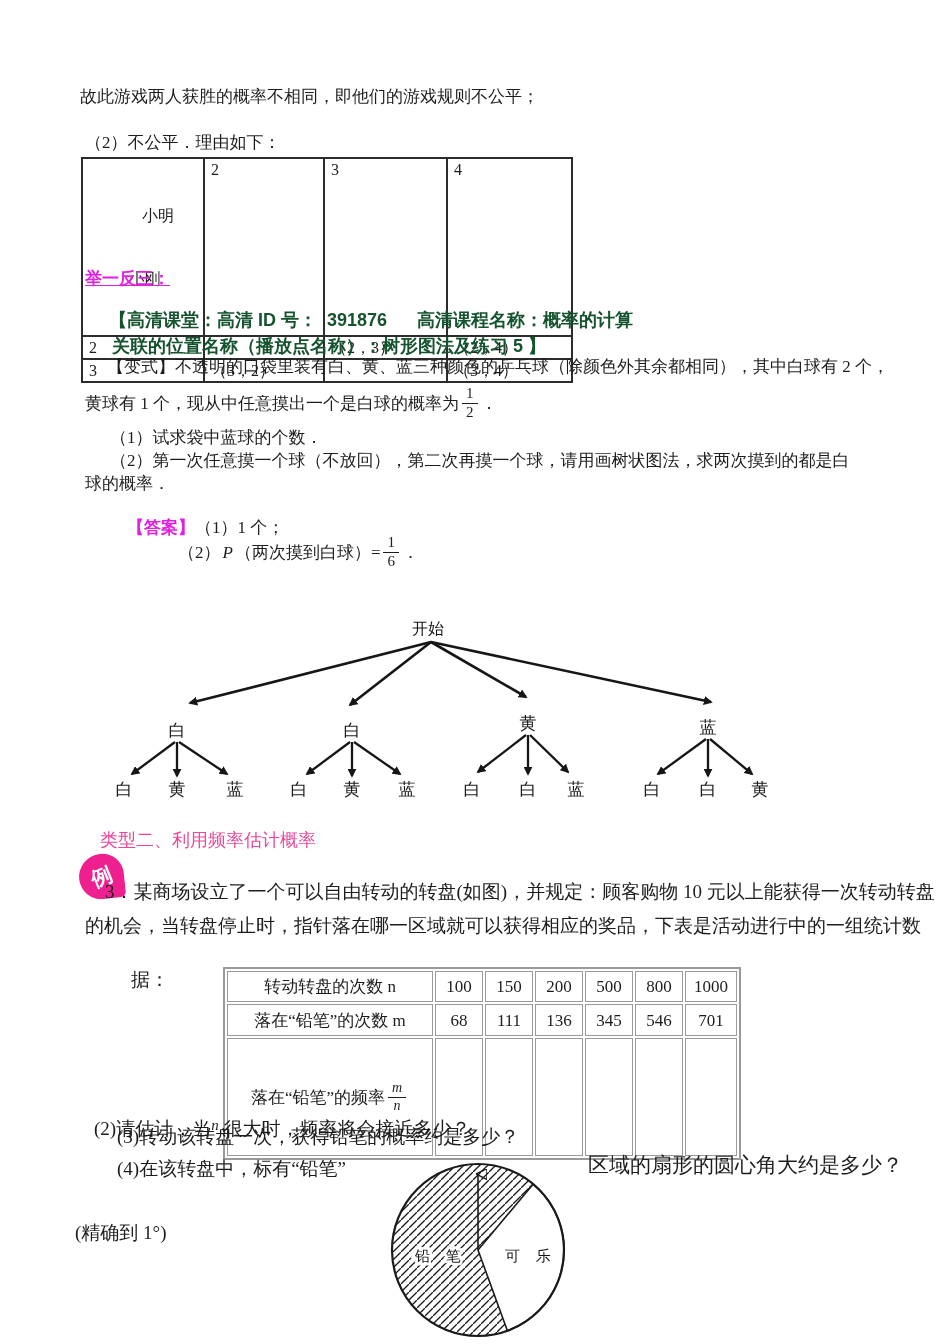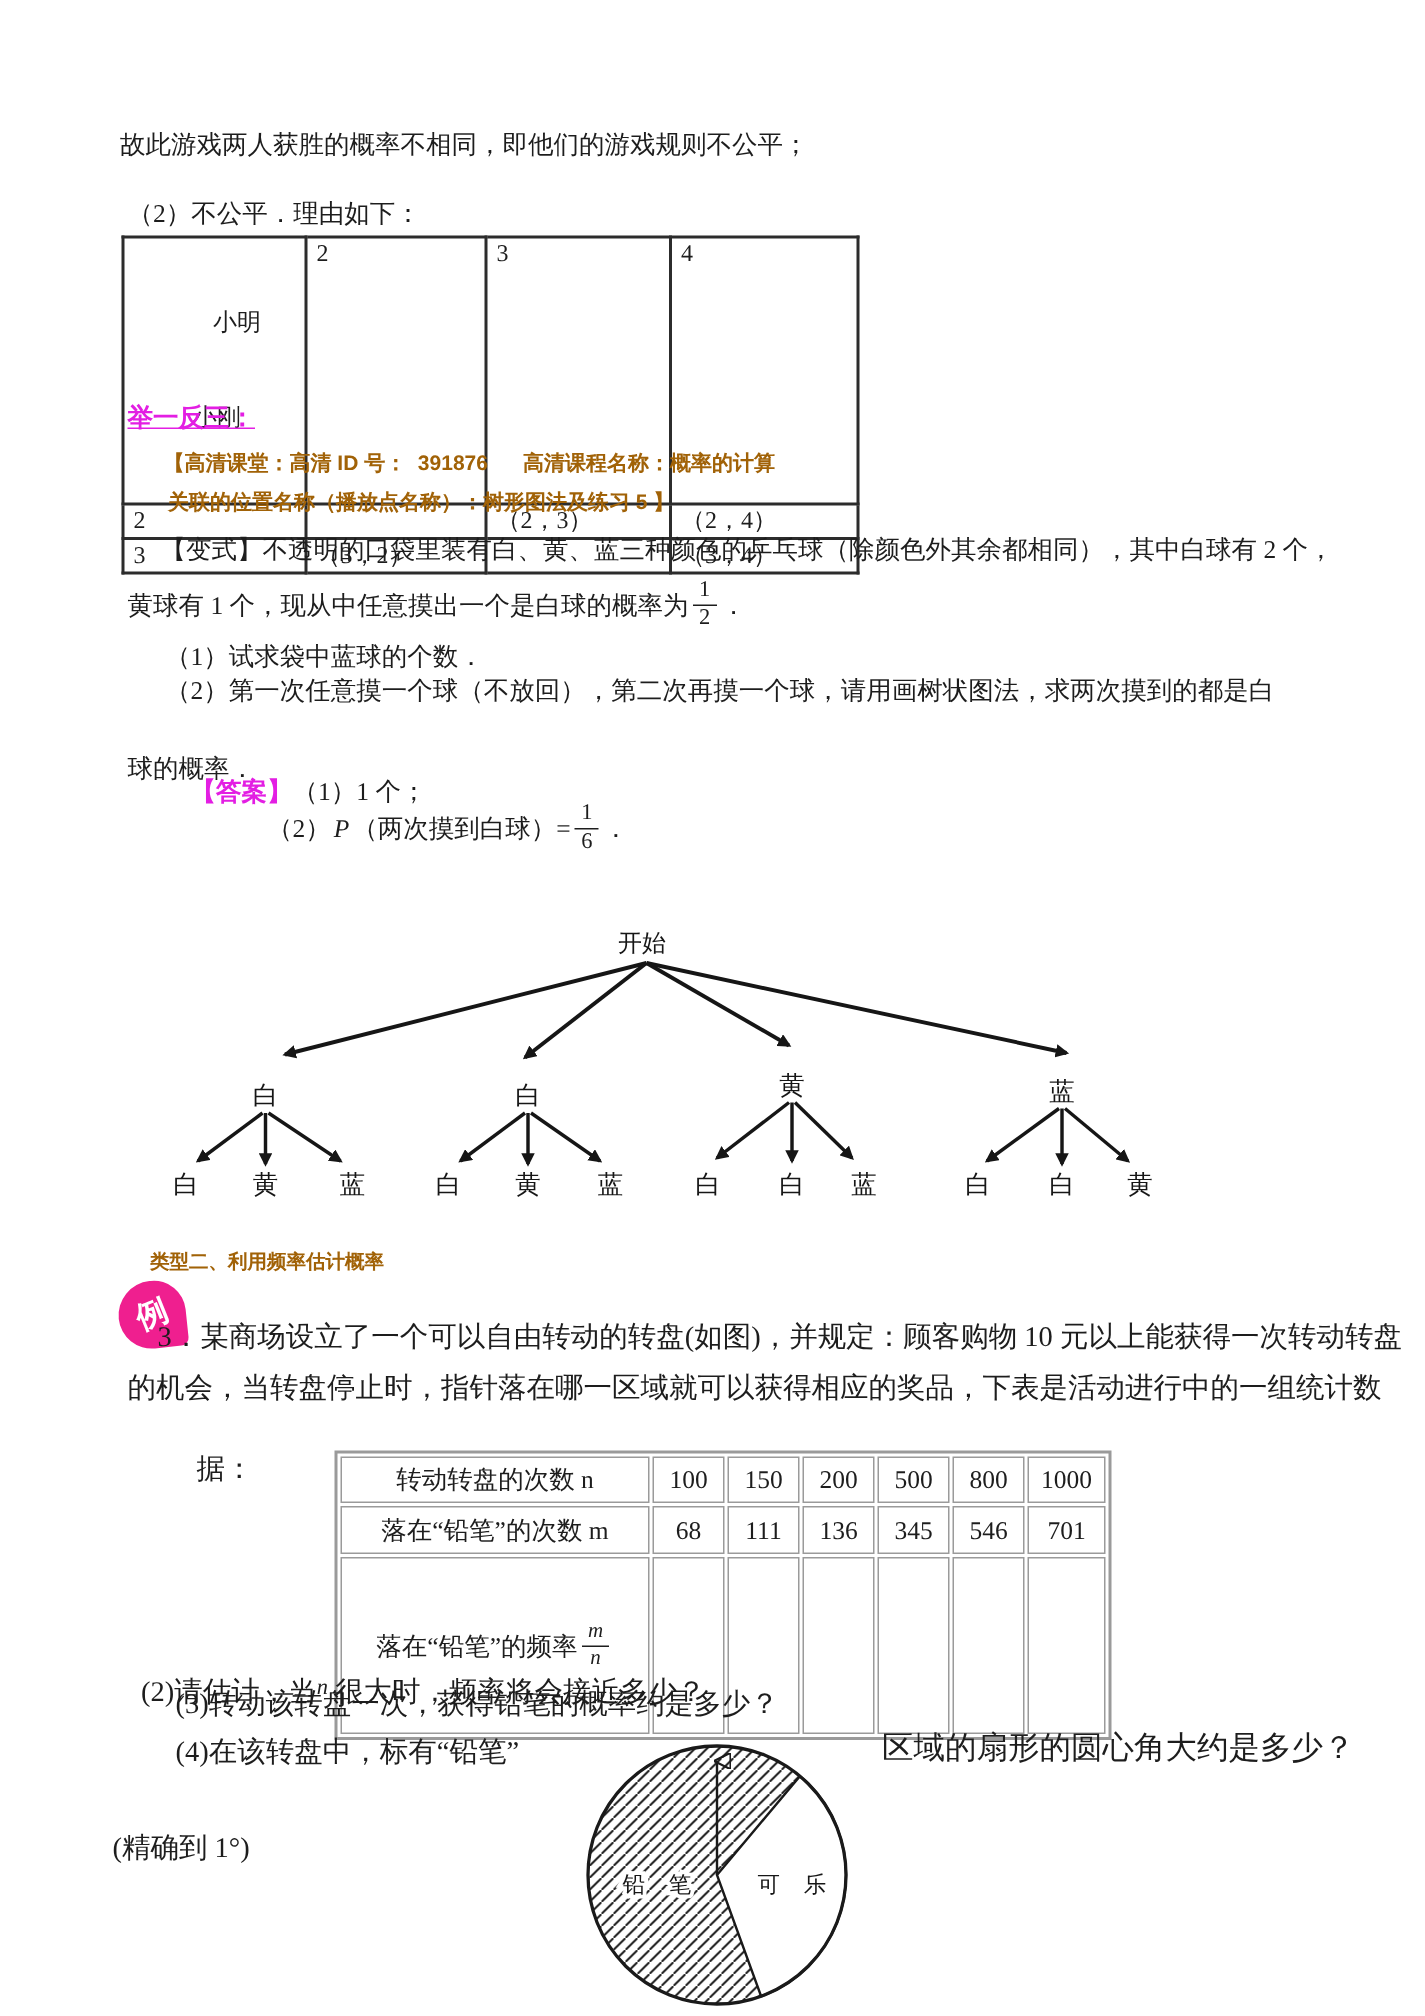--- a/index.html
+++ b/index.html
@@ -1,21 +1,21 @@
 <!DOCTYPE html>
 <html><head>
 <meta charset="utf-8">
 <style>
   html,body{margin:0;padding:0;background:#ffffff;}
   #page{position:relative;width:950px;height:1344px;background:#ffffff;overflow:hidden;
         font-family:"Liberation Serif","DejaVu Serif",serif;color:#1d1d1d;font-size:17px;line-height:21px;}
   .abs{position:absolute;white-space:pre;}
-  .red{color:#a16207;font-weight:bold;font-size:14px;font-family:"Liberation Sans","DejaVu Sans",sans-serif;}
+  .red{color:#14532d;font-weight:bold;font-size:18px;font-family:"Liberation Sans","DejaVu Sans",sans-serif;margin-top:12px;}
   .magenta{color:#e31ee3;font-weight:bold;}
-  .orange{color:#a16207;font-weight:bold;font-family:"Liberation Sans","DejaVu Sans",sans-serif;font-size:13px;}
+  .orange{color:#ec4899;font-weight:normal;font-family:"Liberation Sans","DejaVu Sans",sans-serif;font-size:18px;}
   .flexline{display:flex;align-items:center;}
   .frac{display:inline-flex;flex-direction:column;align-items:center;line-height:1.05;font-size:15px;margin:0 3px;}
   .frac .num{border-bottom:1.5px solid #1d1d1d;padding:0 4px 1px 4px;}
   .frac .den{padding-top:1px;}
   .frac.it{font-style:italic;font-size:14px;}
   
   table.t1{border-collapse:collapse;table-layout:fixed;font-size:16px;}
   table.t1 td{border:2px solid #2c2c2c;padding:0 6px;vertical-align:top;}
   table.t1 .corner{padding:3px;}
   table.t1 .corner .ln1{text-align:right;padding:1px 26px 0 0;}
@@ -73,21 +73,21 @@
   <div class="abs" style="left:107px;top:356px;">【变式】不透明的口袋里装有白、黄、蓝三种颜色的乒乓球（除颜色外其余都相同），其中白球有 2 个，</div>
 
   <div class="abs flexline" style="left:85px;top:380px;height:46px;">
     <span>黄球有 1 个，现从中任意摸出一个是白球的概率为</span>
     <span class="frac"><span class="num">1</span><span class="den">2</span></span>
     <span>．</span>
   </div>
 
   <div class="abs" style="left:110px;top:427px;">（1）试求袋中蓝球的个数．</div>
   <div class="abs" style="left:110px;top:450px;">（2）第一次任意摸一个球（不放回），第二次再摸一个球，请用画树状图法，求两次摸到的都是白</div>
-  <div class="abs" style="left:85px;top:473px;margin-top:29px;">球的概率．</div>
+  <div class="abs" style="left:85px;top:473px;">球的概率．</div>
 
   <div class="abs" style="left:110px;top:496px;">
     <span class="magenta">【答案】</span><span>（1）1 个；</span>
   </div>
 
   <div class="abs flexline" style="left:178px;top:526px;height:52px;">
     <span>（2）</span>
     <span style="font-style:italic;margin:0 2px;">P</span>
     <span>（两次摸到白球）=</span>
     <span class="frac"><span class="num">1</span><span class="den">6</span></span>

